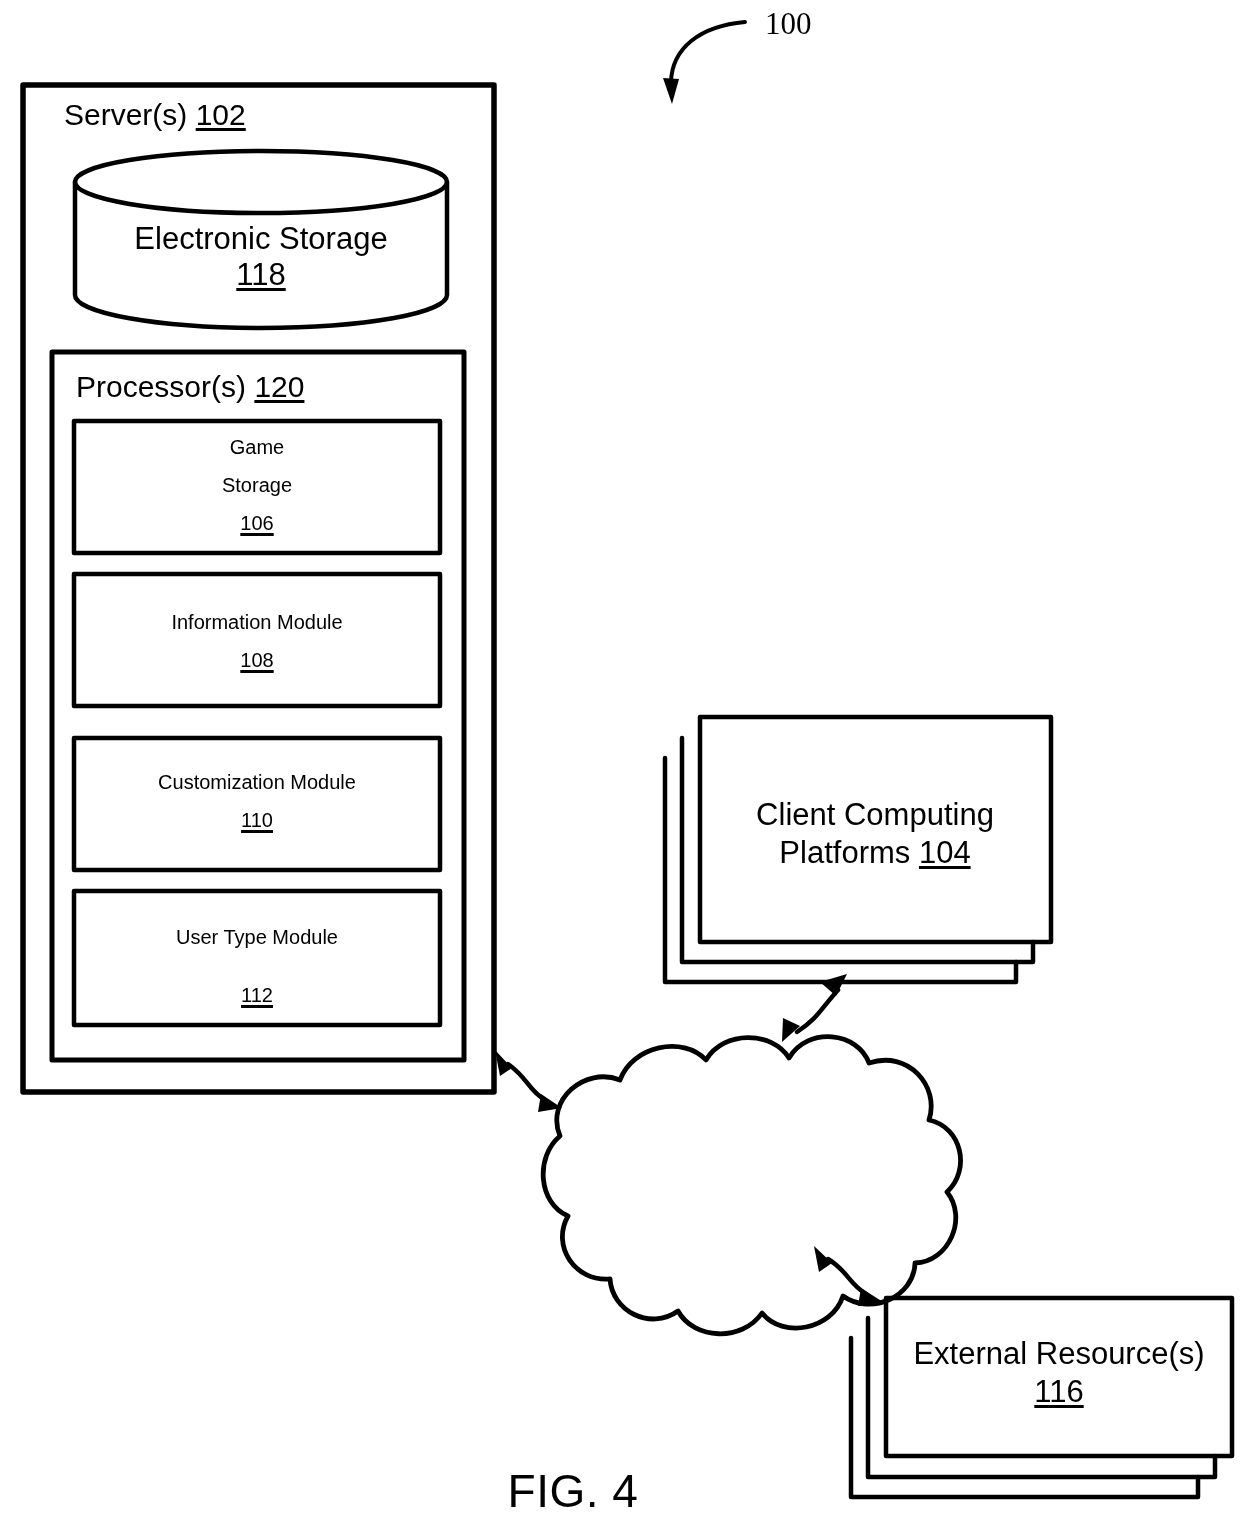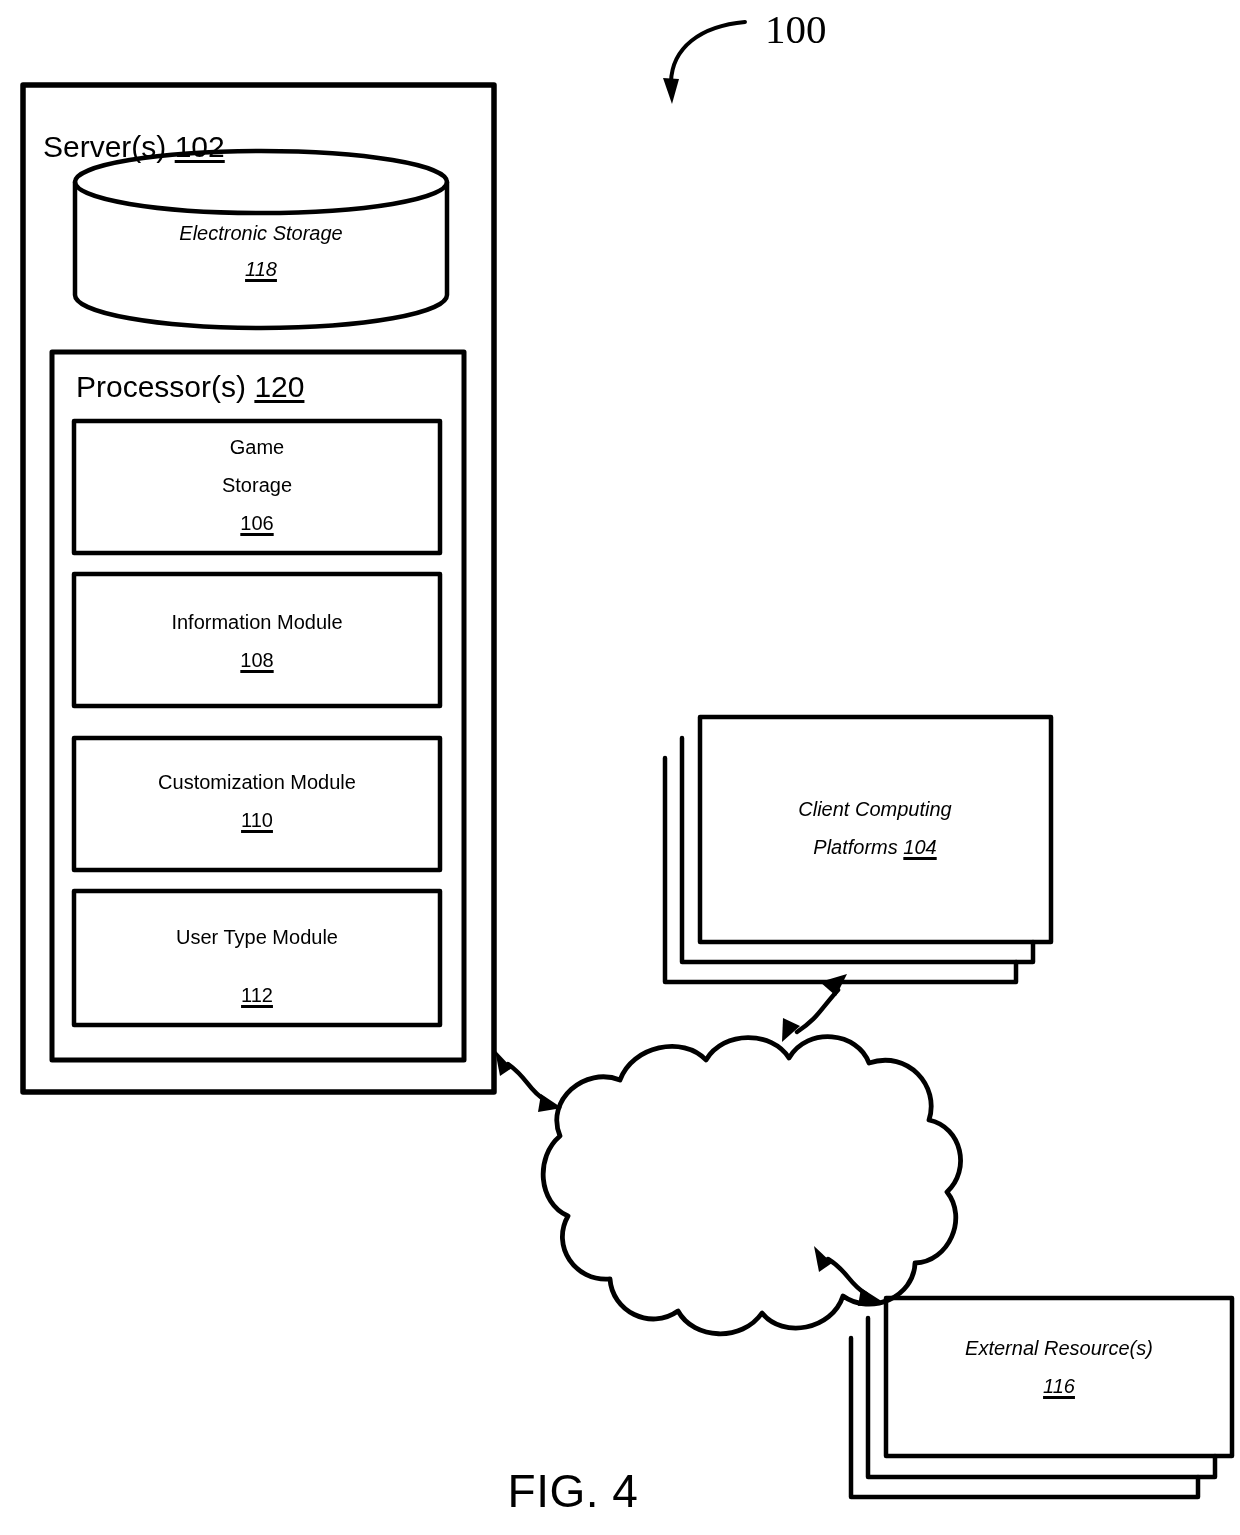--- a/index.html
+++ b/index.html
@@ -38,29 +38,29 @@
     text-align: center;
     transform: translateX(-50%);
   }
   .u {
     text-decoration: underline;
     text-underline-offset: 3px;
     text-decoration-thickness: 2.5px;
   }
   .ref-100 {
     font-family: "Liberation Serif", serif;
-    font-size: 41px;
+    font-size: 31px;
   }
   .fig-caption {
     font-size: 46px;
     letter-spacing: 0.5px;
   }
   .box-title { font-size: 30px; }
   .mod-text { font-size: 20px; }
-  .big-text { font-size: 20px; font-style: italic; }
+  .big-text { font-size: 31px; }
 </style>
 </head>
 <body>
 
 <div id="figure">
 
   <svg class="svg-layer" viewBox="0 0 1240 1535">
     <g fill="none" stroke="#000000" stroke-width="5" stroke-linecap="round" stroke-linejoin="round">
 
       <rect x="23" y="85" width="471" height="1007" stroke-width="5.5"></rect>
@@ -125,21 +125,21 @@
       <g stroke-width="4">
         <path d="M745,22 C700,26 672,48 671,82"></path>
         <polygon points="663,78 679,79 672,104" fill="#000000" stroke="none"></polygon>
       </g>
 
     </g>
   </svg>
 
   <div class="lbl ref-100" style="left:765px; top:7px;">100</div>
 
-  <div class="lbl box-title" style="left:43px; top:98px;margin-top:32px;"><span>Server(s)</span> <span class="u">102</span></div>
+  <div class="lbl box-title" style="left:64px; top:98px;"><span>Server(s)</span> <span class="u">102</span></div>
 
   <div class="lbl big-text ctr" style="left:261px; top:222px;">Electronic Storage</div>
   <div class="lbl big-text ctr u" style="left:261px; top:258px;">118</div>
 
   <div class="lbl box-title" style="left:76px; top:370px;"><span>Processor(s)</span> <span class="u">120</span></div>
 
   <div class="lbl mod-text ctr" style="left:257px; top:436px;">Game</div>
   <div class="lbl mod-text ctr" style="left:257px; top:474px;">Storage</div>
   <div class="lbl mod-text ctr u" style="left:257px; top:512px;">106</div>
 

